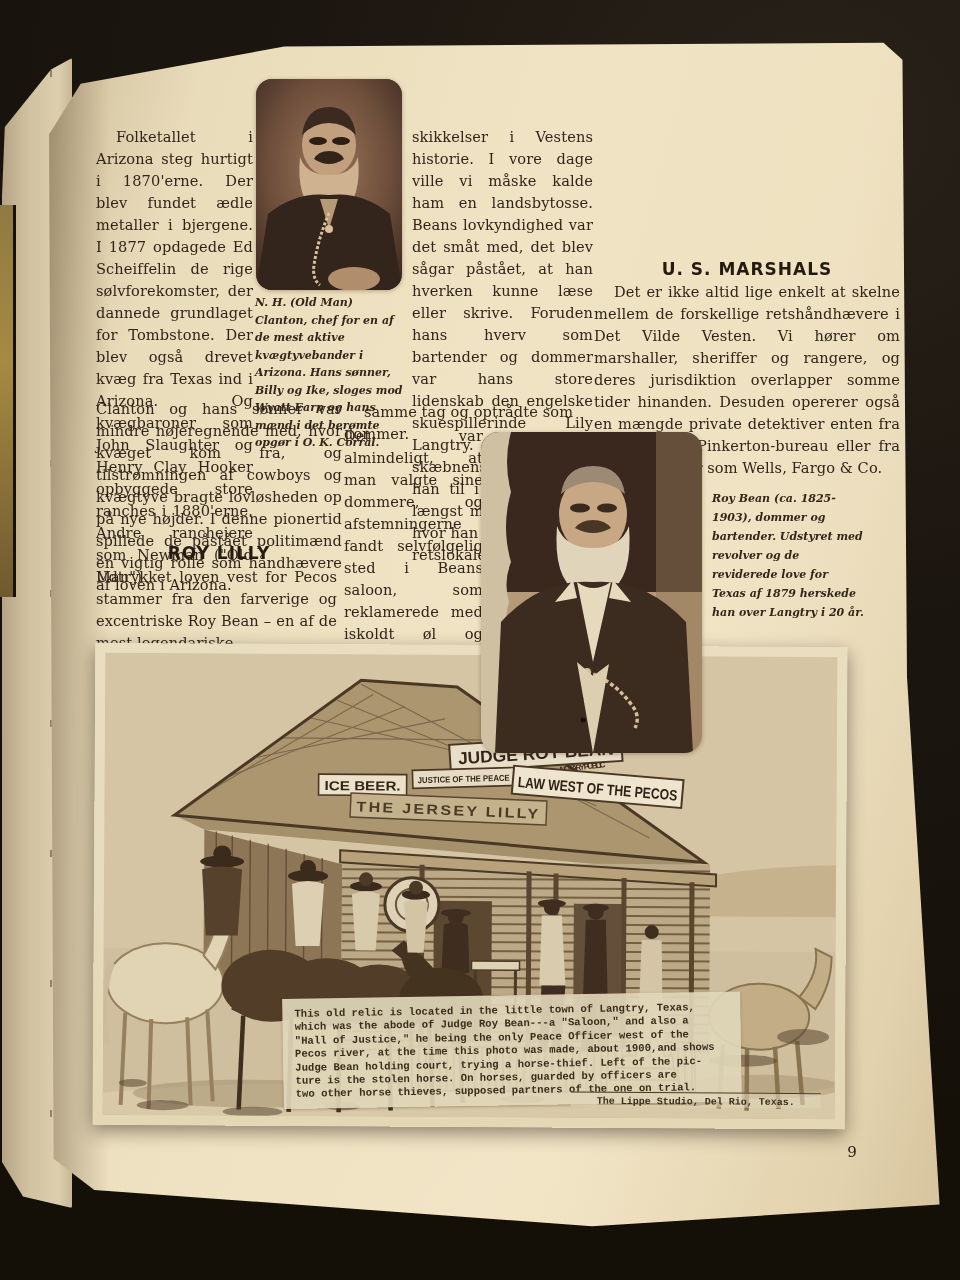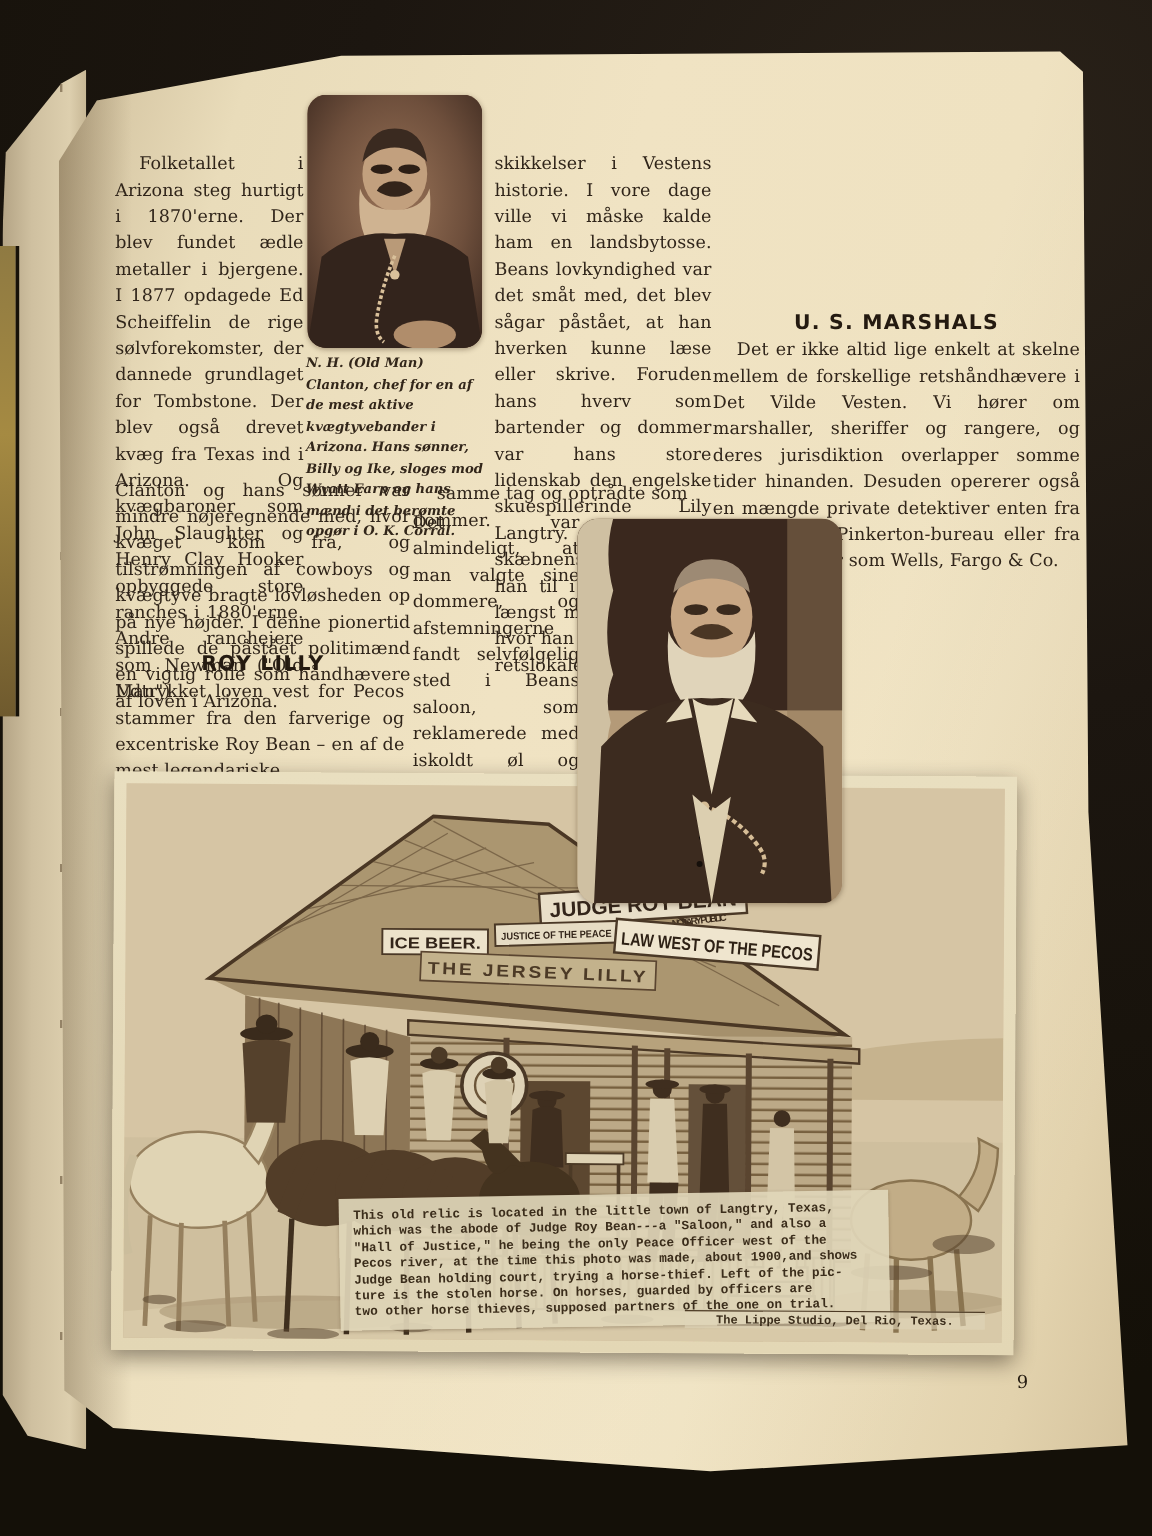--- a/index.html
+++ b/index.html
@@ -129,20 +129,21 @@
       <path d="M92 148 L74 170 L96 166 Z" fill="#e6dabc"></path>
       <path d="M132 148 L150 170 L128 166 Z" fill="#e6dabc"></path>
       <path d="M106 238 Q130 246 150 270 Q158 280 152 292" stroke="#cdb astro" stroke-width="0" fill="none"></path>
       <path d="M106 240 Q132 248 150 272 Q160 284 154 296" stroke="#d6bd96" stroke-width="3.5" fill="none" stroke-dasharray="4 2.5"></path>
       <circle cx="106" cy="240" r="4" fill="#d6bd96"></circle>
       <circle cx="104" cy="266" r="2.5" fill="#16100b"></circle>
       <circle cx="102" cy="288" r="2.5" fill="#16100b"></circle>
       <path d="M96 230 L112 321 L128 232 L112 244 Z" fill="#dccfb0"></path>
     </svg>
   </div>
+  <div class="caption roybean-cap">Roy Bean (ca. 1825-1903), dommer og bartender. Udstyret med revolver og de reviderede love for Texas af 1879 herskede han over Langtry i 20 år.</div>
 
   <div class="bigphoto">
     <div class="bigphoto-inner">
       <svg width="732" height="462" viewBox="0 0 732 462">
         <defs>
           <pattern id="slats" width="7" height="50" patternUnits="userSpaceOnUse">
             <rect width="7" height="50" fill="#c2b08b"></rect>
               <rect x="0" width="2" height="50" fill="#6e583c"></rect>
           </pattern>
           <pattern id="planks" width="60" height="9" patternUnits="userSpaceOnUse">

